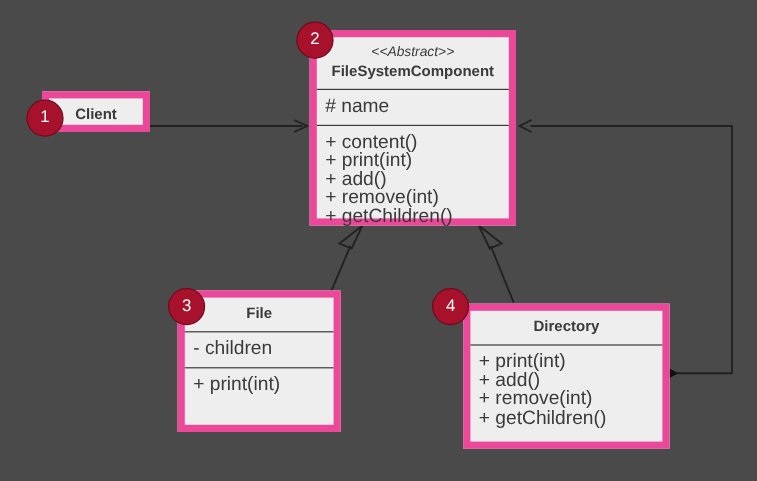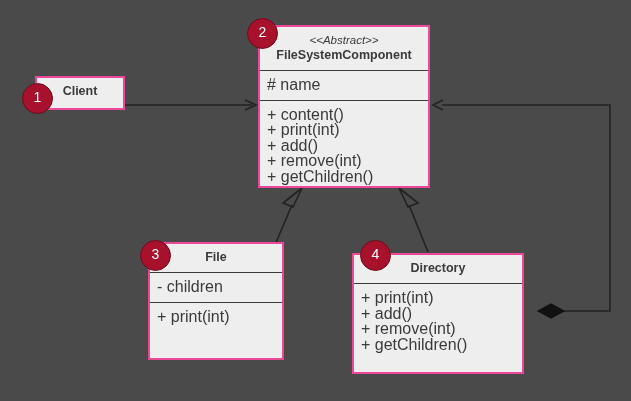--- a/index.html
+++ b/index.html
@@ -19,21 +19,21 @@
     position: absolute;
     left: 0;
     top: 0;
     width: 631px;
     height: 401px;
     pointer-events: none;
   }
   .uml-class {
     position: absolute;
     background: #eeeeee;
-    border: 2px solid #ec4899;
+    border: 6px solid #ec4899;
     box-sizing: border-box;
     color: #3a3a3a;
     z-index: 3;
   }
   .uml-title {
     text-align: center;
     padding: 6px 6px 7px 6px;
     font-size: 12.5px;
     font-weight: bold;
     line-height: 15px;
@@ -72,21 +72,21 @@
     font-size: 14px;
     line-height: 26px;
     text-align: center;
     font-family: "Liberation Sans", sans-serif;
     z-index: 6;
   }
   
   #class-client      { left: 35px;  top: 76px;  width: 90px;  height: 34px; }
   #class-component   { left: 258px; top: 25px;  width: 172px; height: 163px; }
   #class-file        { left: 148px; top: 242px; width: 136px; height: 118px; }
-  #class-directory   { left: 352px; top: 253px; width: 172px; height: 121px; }
+  #class-directory   { left: 386px; top: 253px; width: 172px; height: 121px; }
   #badge-1 { left: 22px;  top: 83px; }
   #badge-2 { left: 247px; top: 18px; }
   #badge-3 { left: 140px; top: 240px; }
   #badge-4 { left: 360px; top: 240px; }
 </style>
 </head>
 <body>
 
 <div id="canvas">
 

